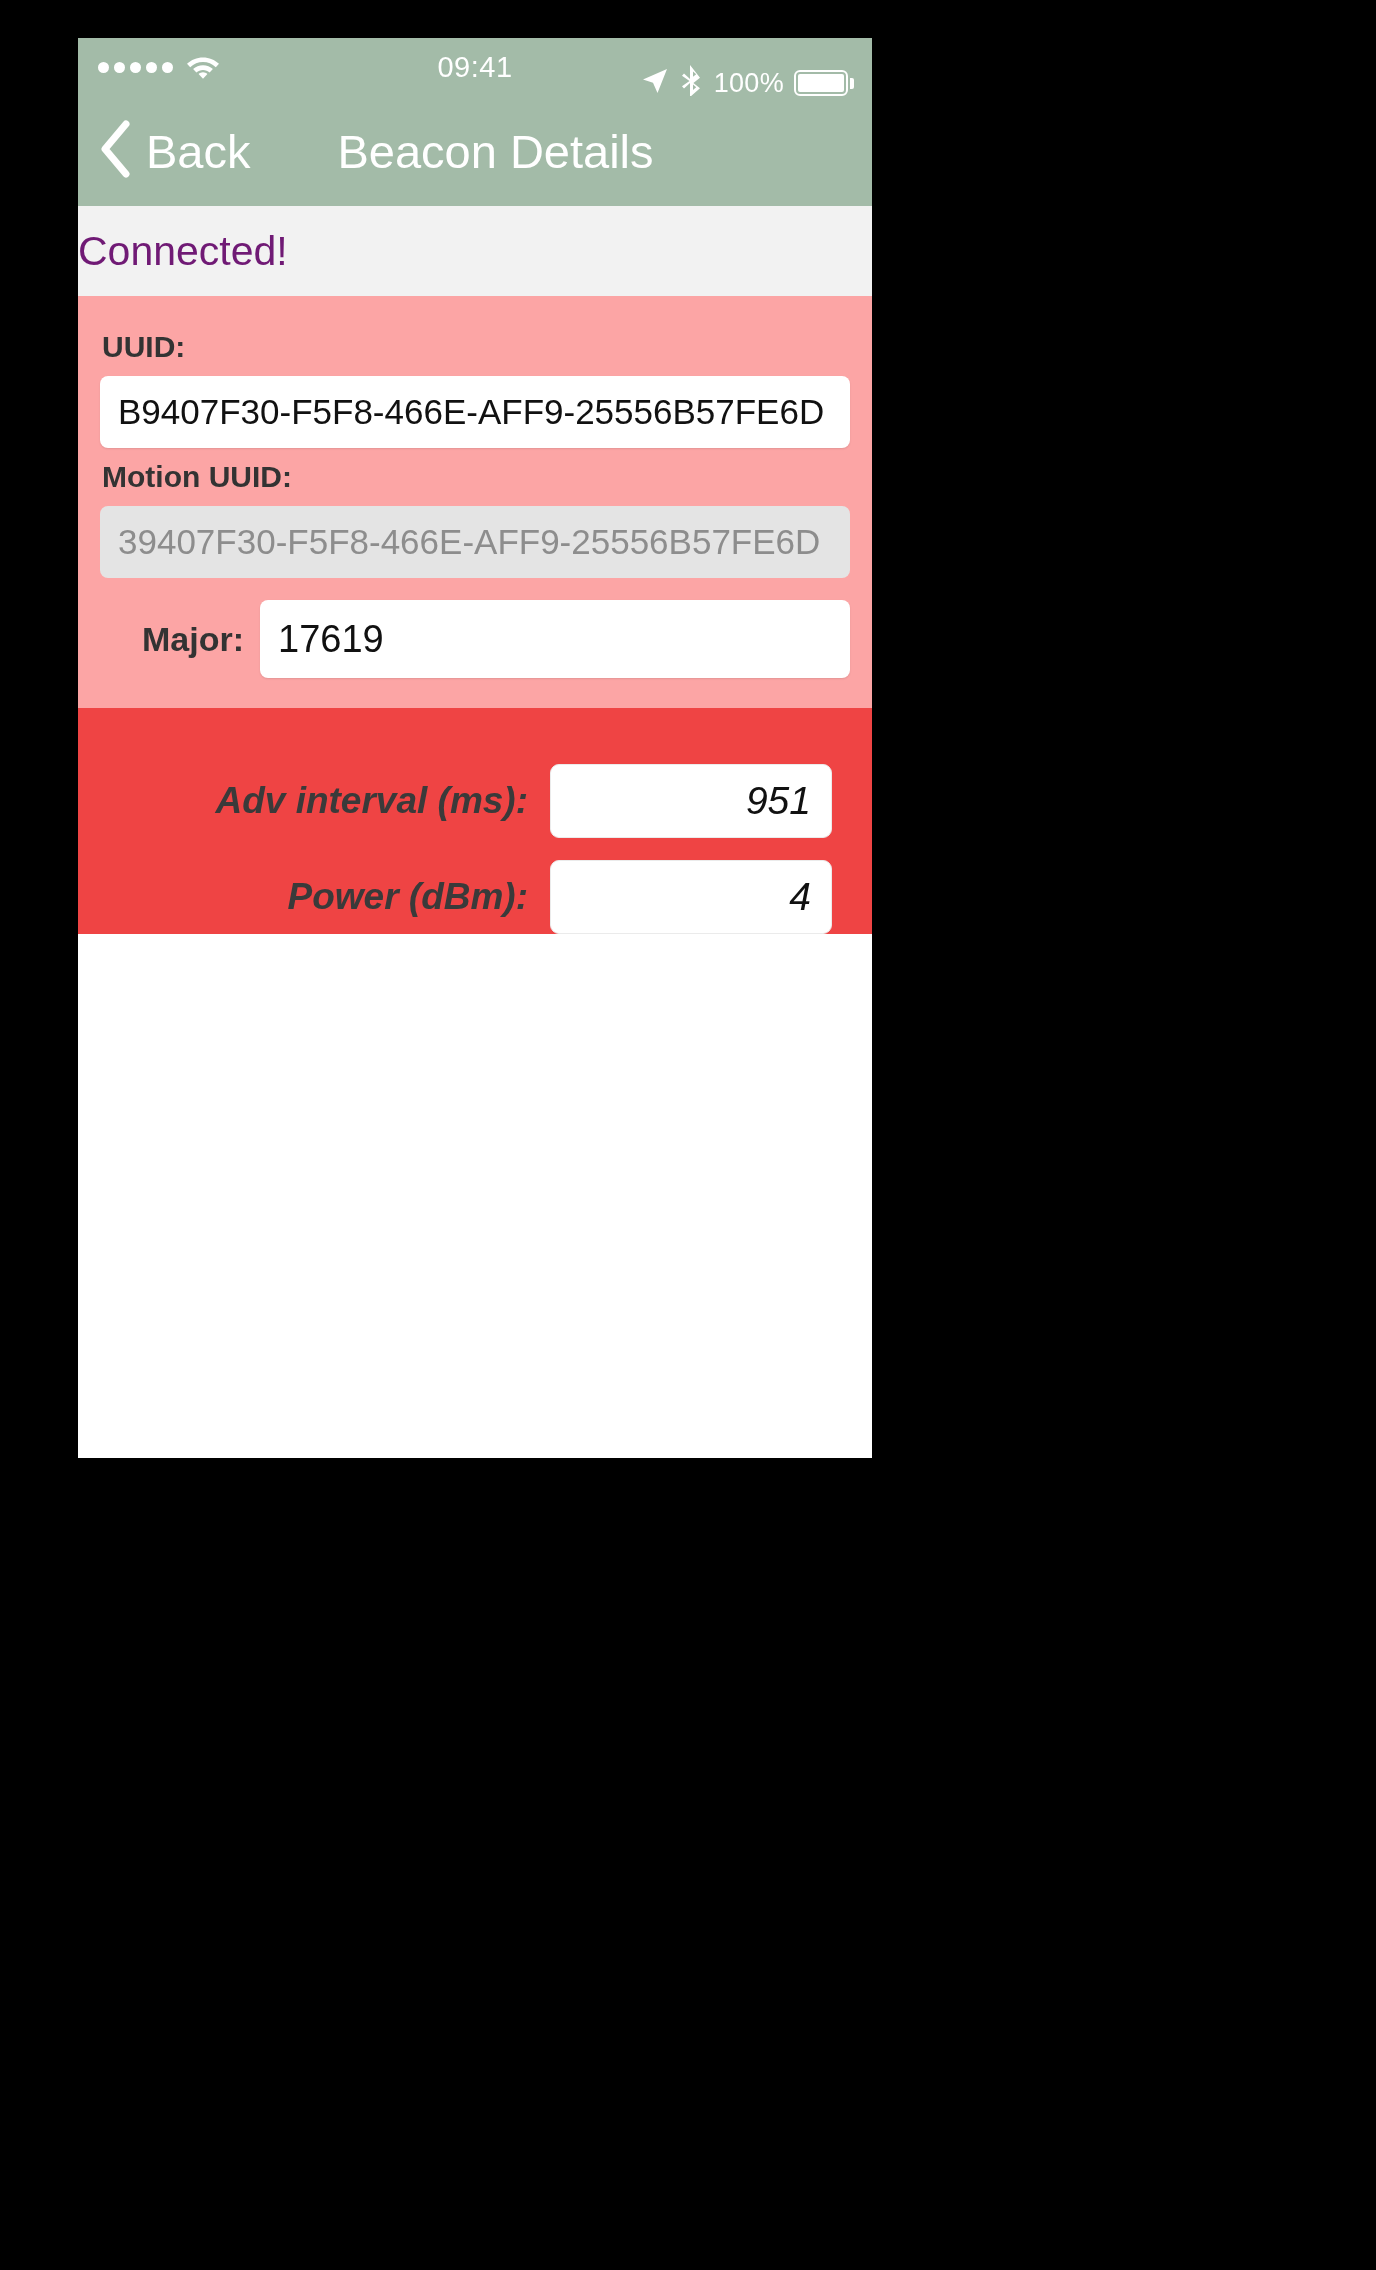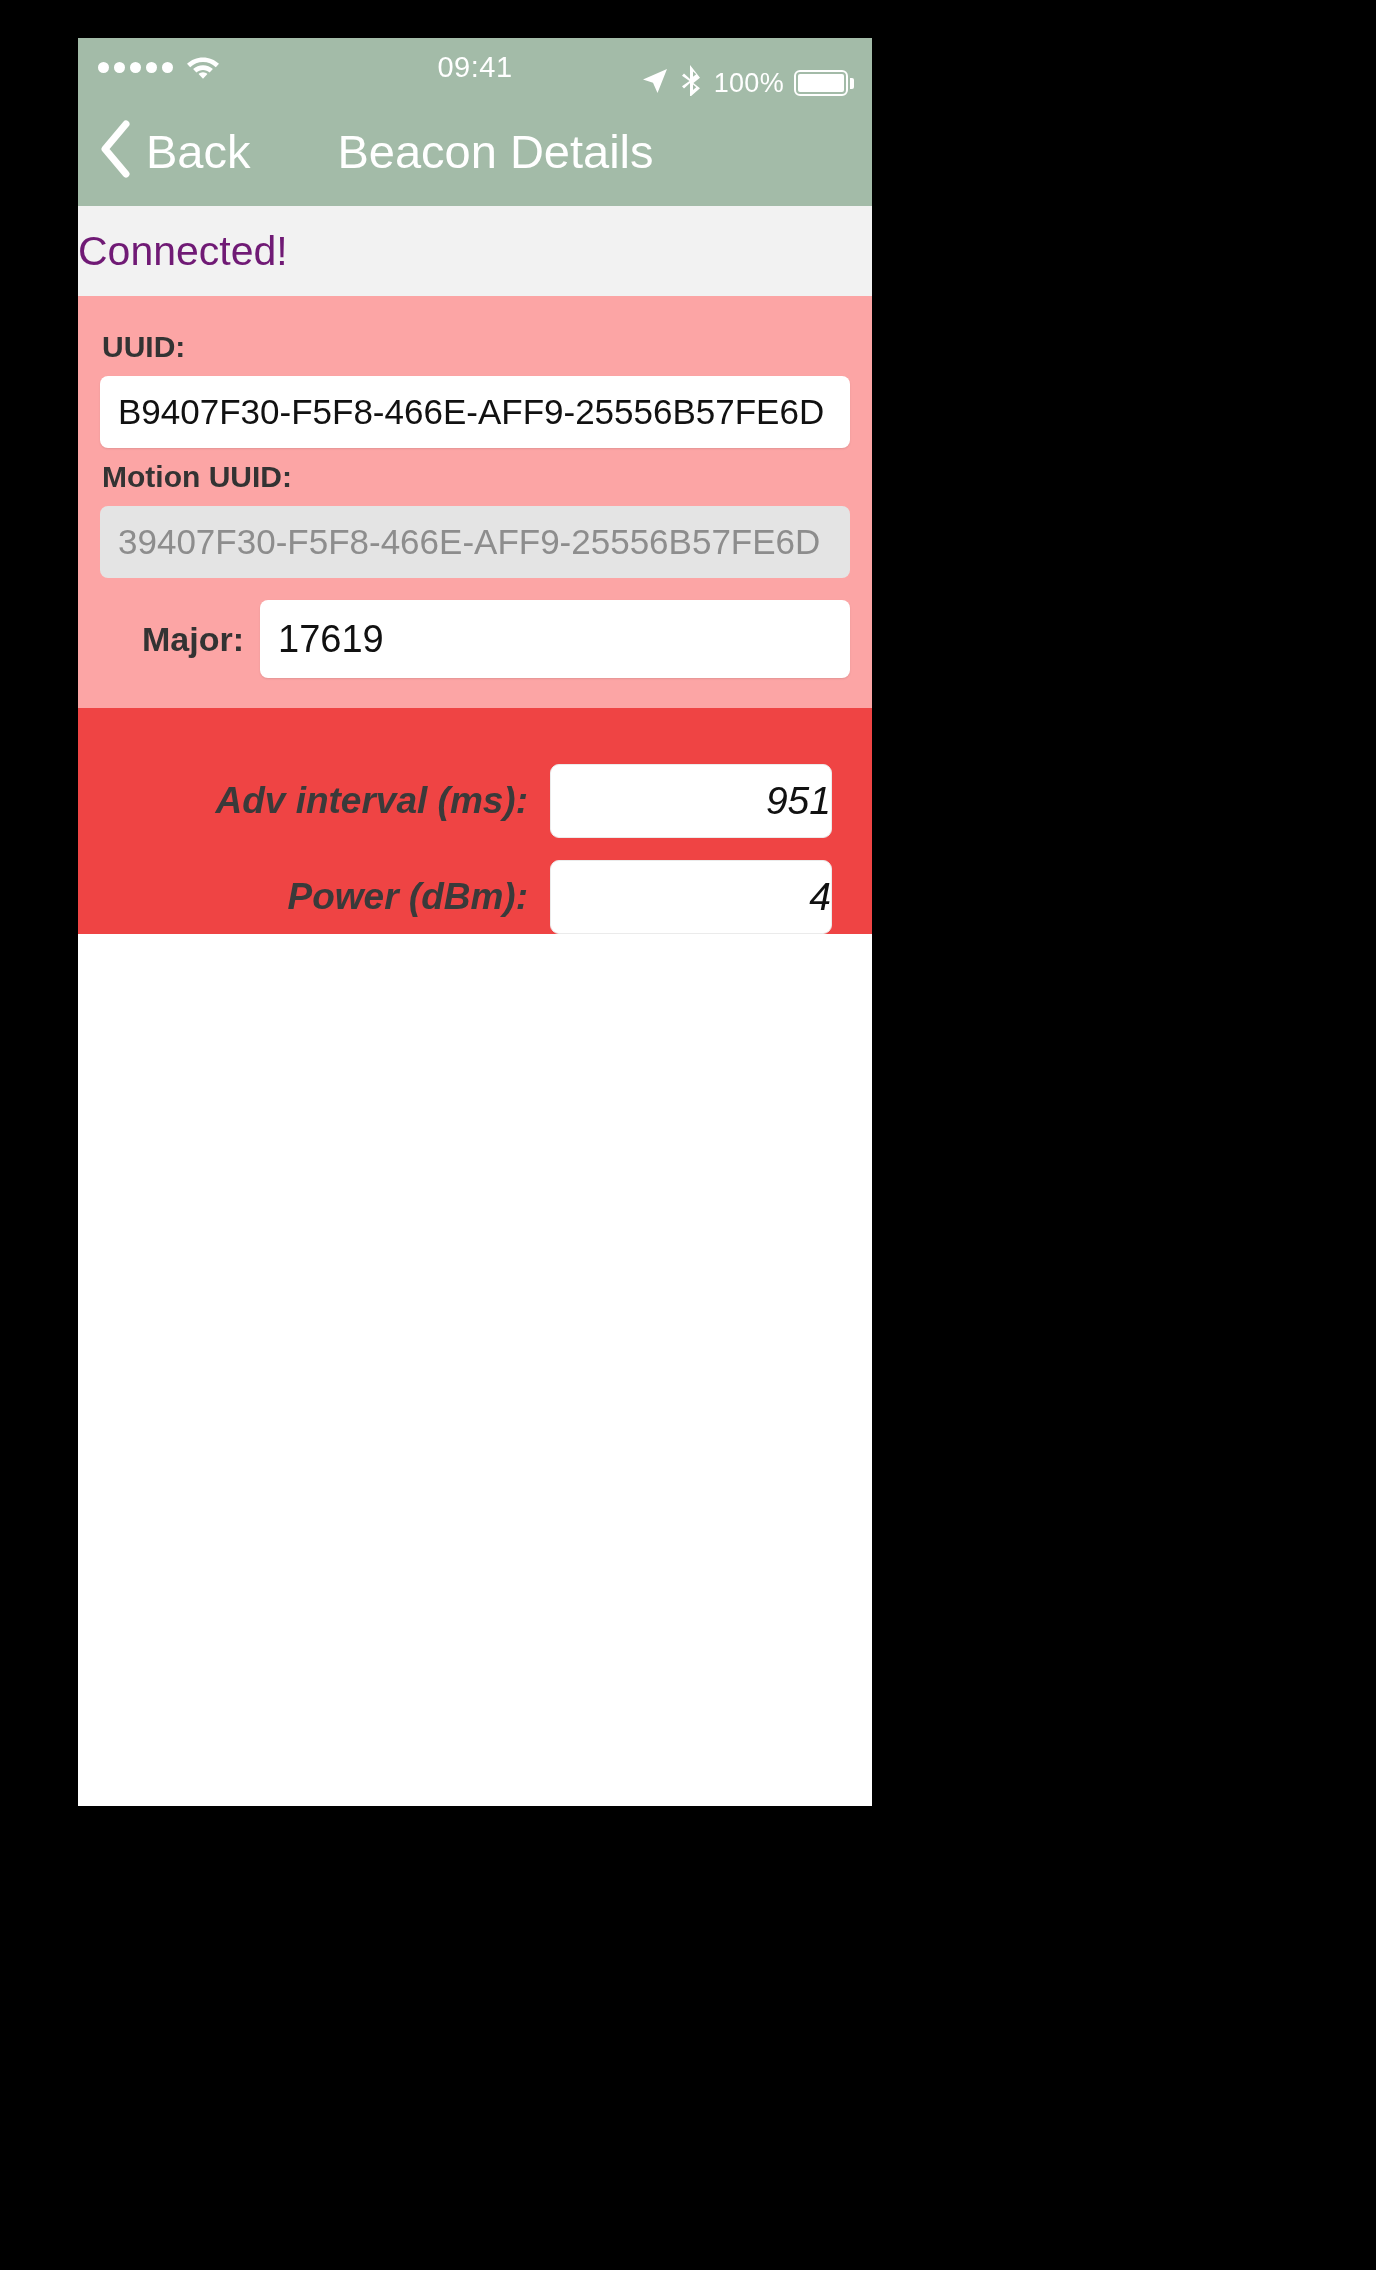--- a/index.html
+++ b/index.html
@@ -12,21 +12,21 @@
     height: 2270px;
     font-family: "Liberation Sans", sans-serif;
     -webkit-font-smoothing: antialiased;
   }
 
   .phone-frame {
     position: absolute;
     left: 78px;
     top: 38px;
     width: 794px;
-    height: 1768px;
+    height: 1420px;
     background: #ffffff;
     overflow: hidden;
   }
 
   
   .status-bar {
     position: relative;
     height: 58px;
     background: #a3bba8;
     color: #ffffff;
@@ -221,20 +221,21 @@
   }
   .num-input {
     width: 282px;
     height: 74px;
     border: 1px solid #ebebeb;
     border-radius: 9px;
     background: #ffffff;
     display: flex;
     align-items: center;
     justify-content: flex-end;
+    padding-right: 20px;
     box-sizing: border-box;
     font-size: 39px;
     color: #111111;
   }
 
   .toggle-block {
     margin-top: 74px;
   }
   .toggle-row {
     display: flex;

